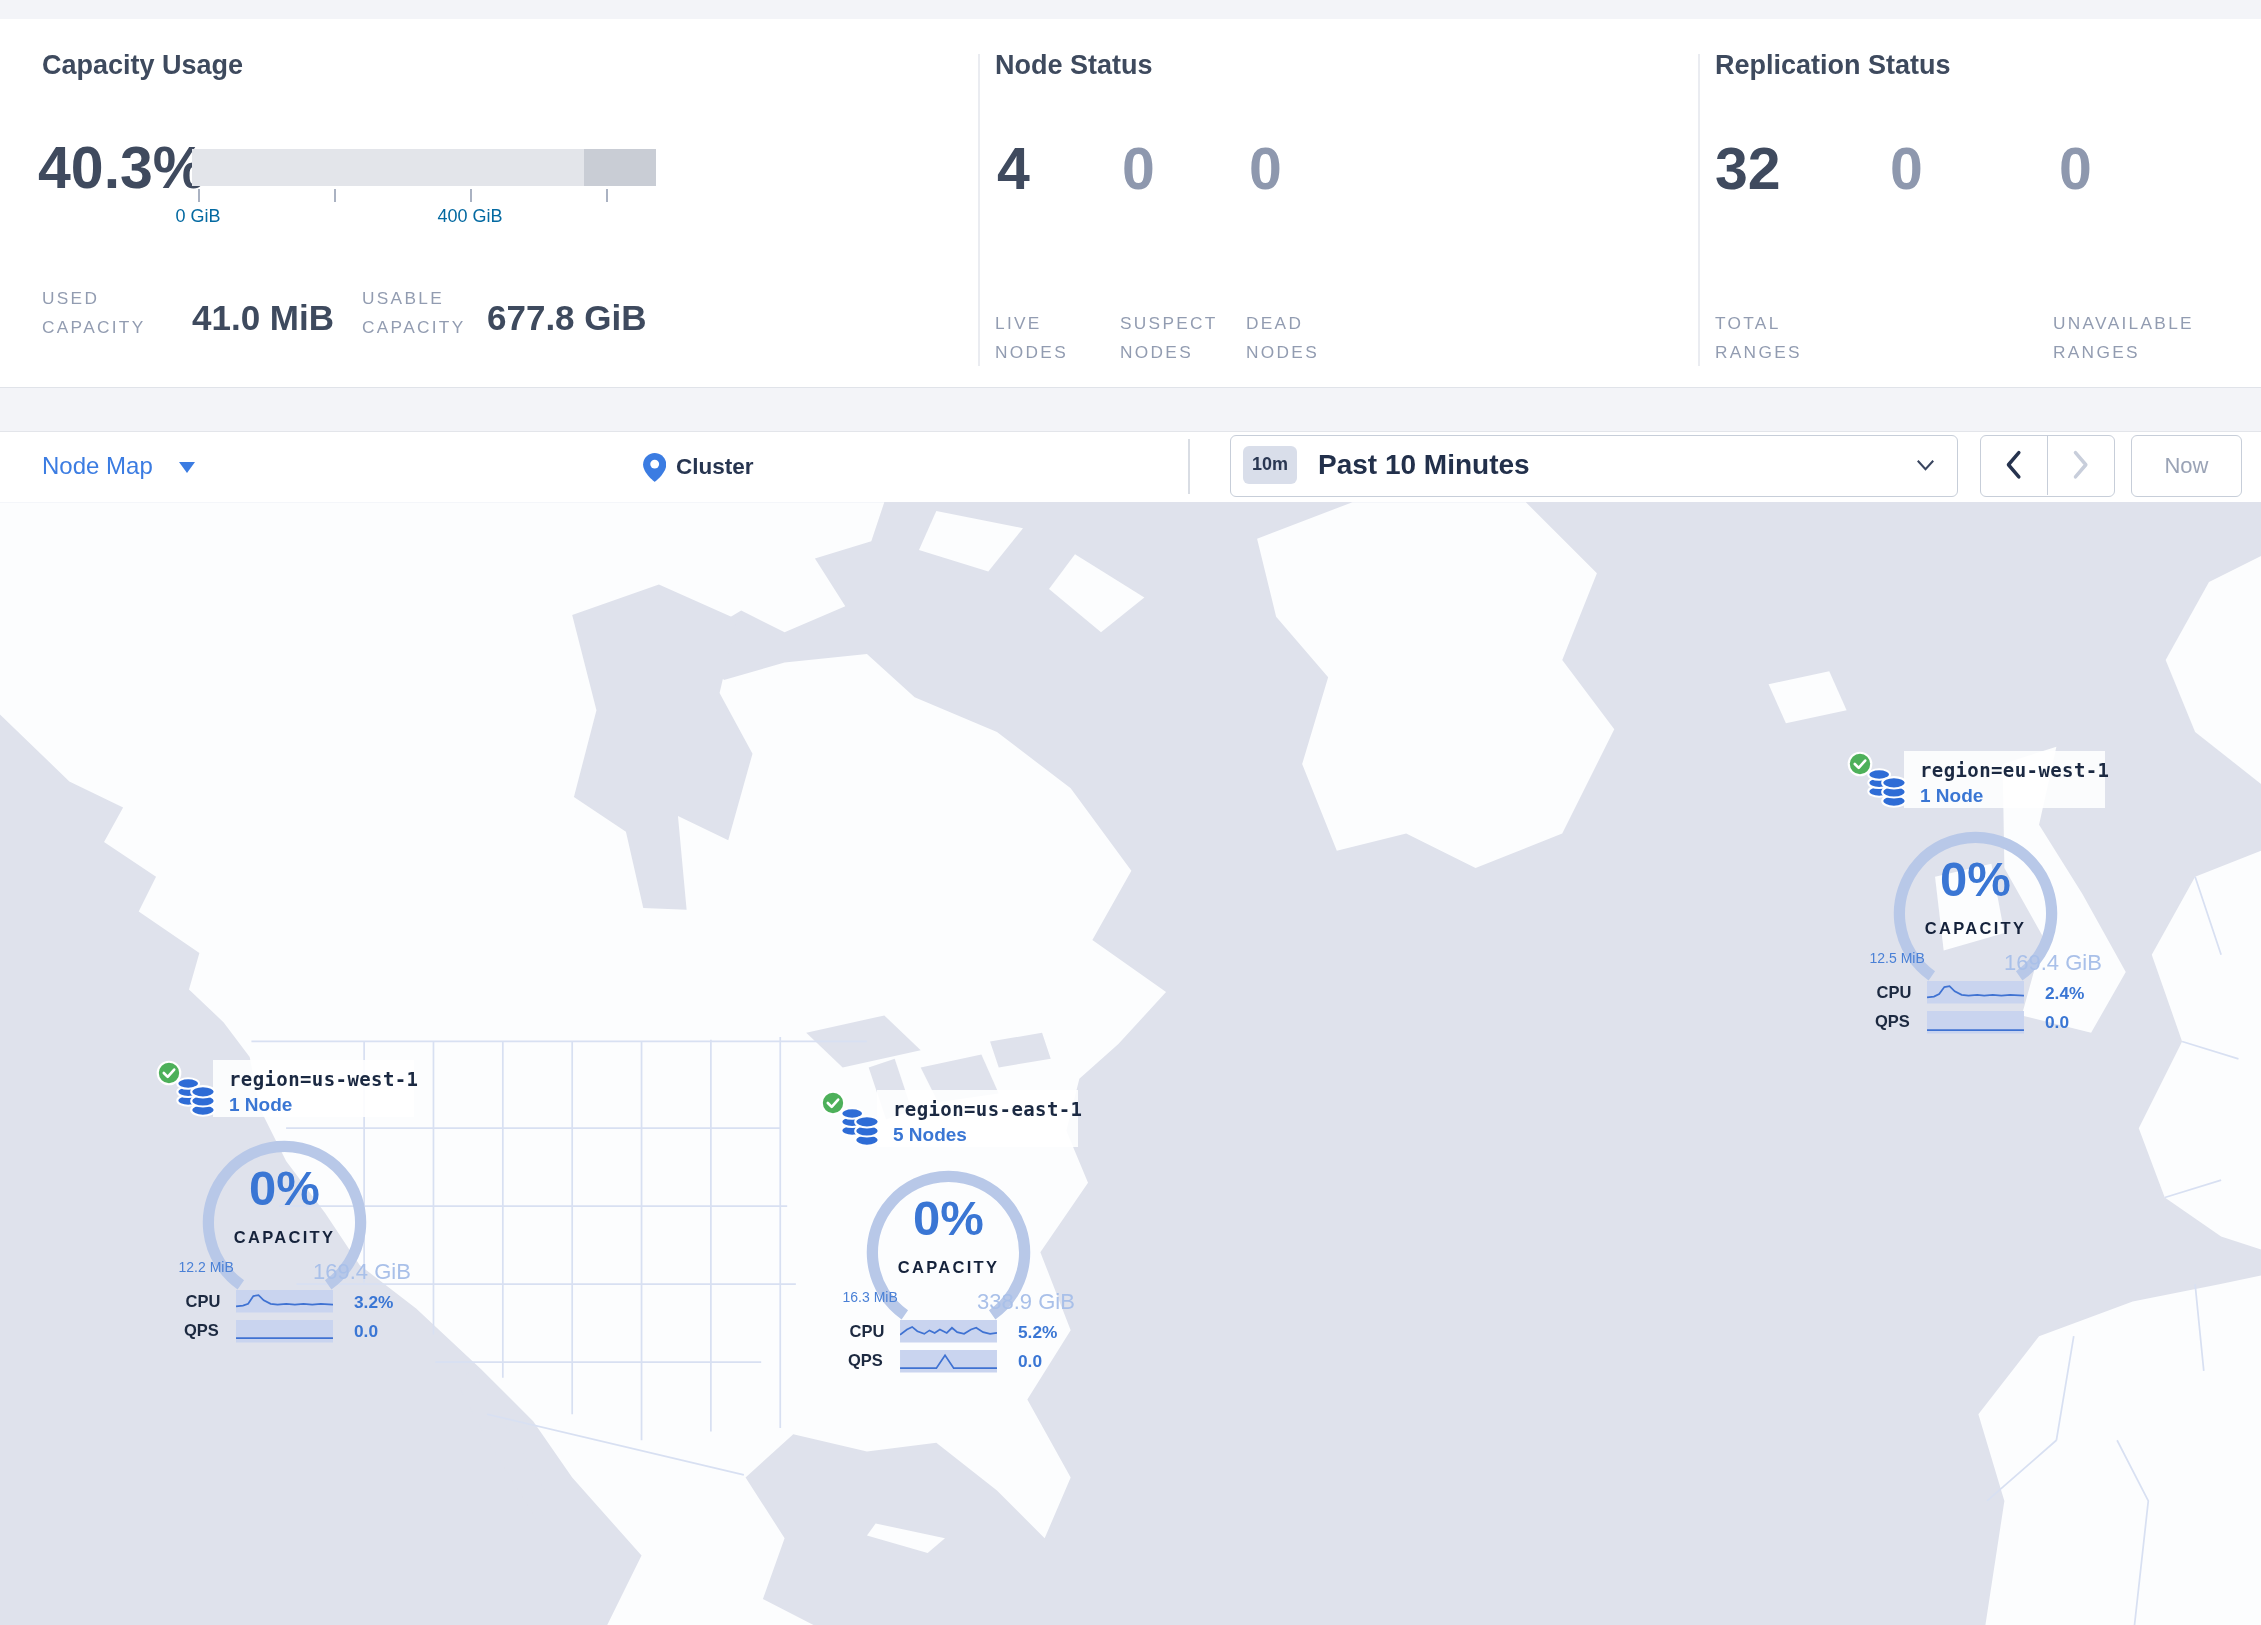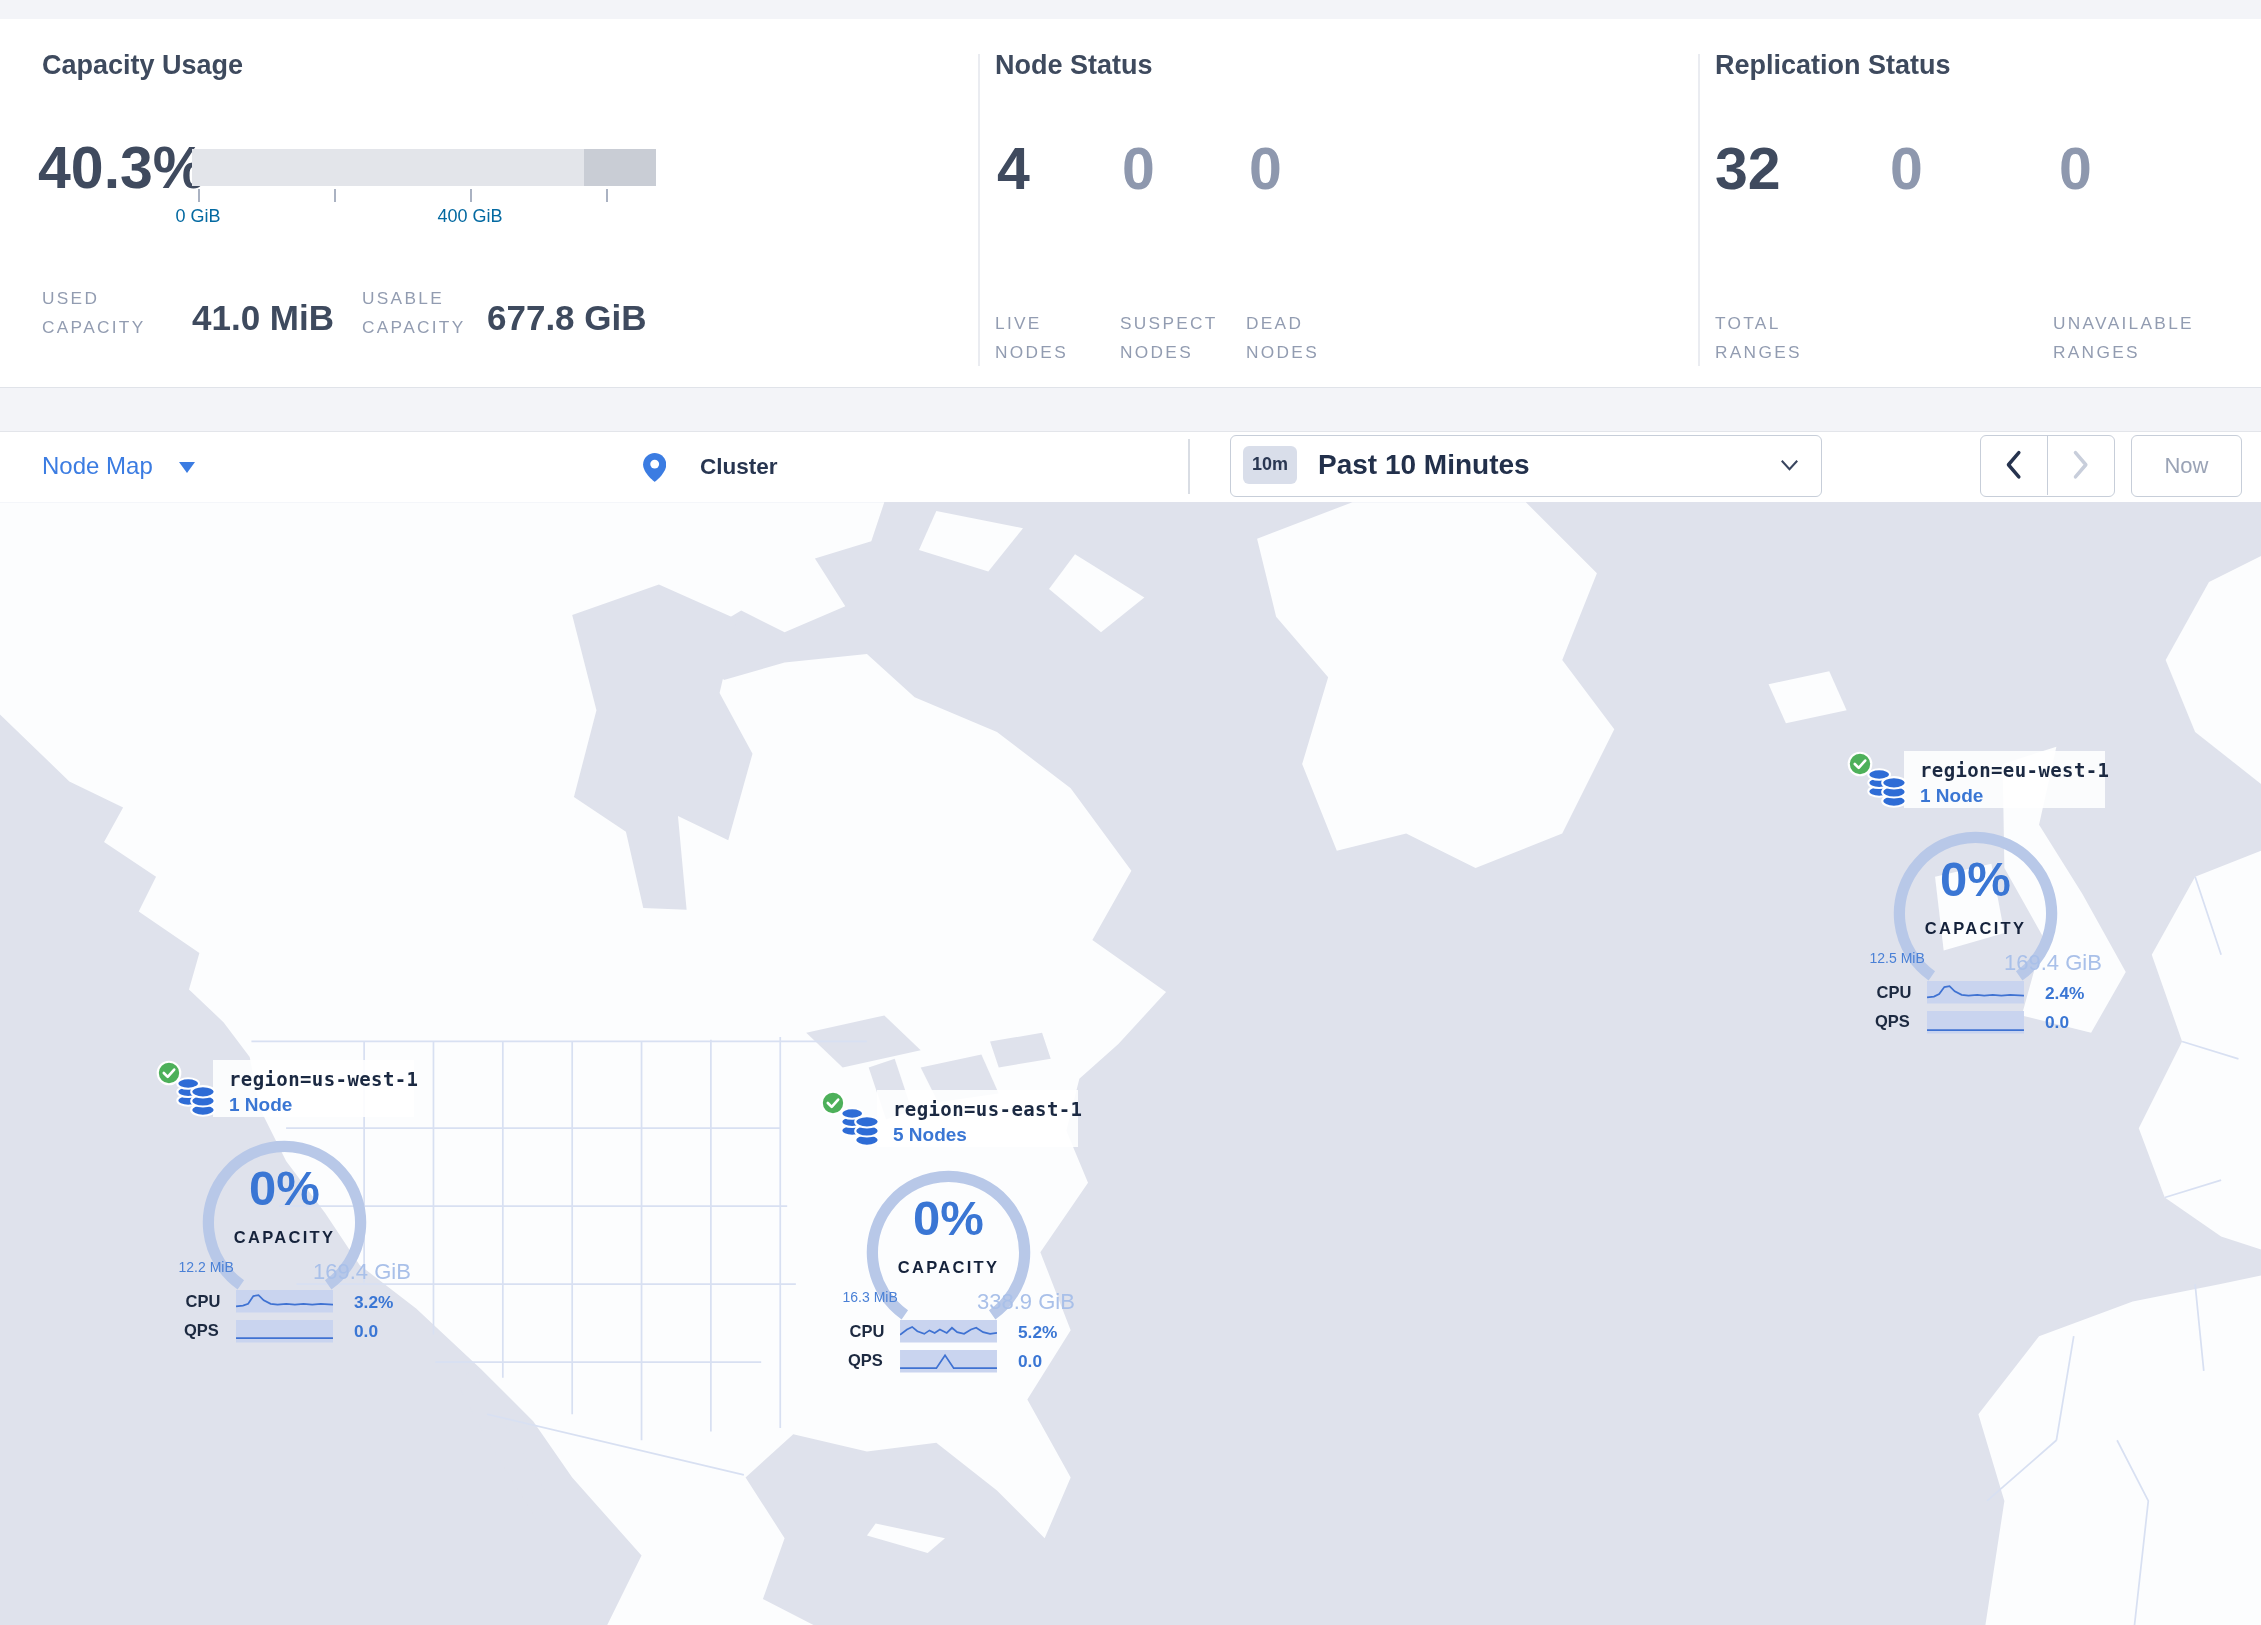--- a/index.html
+++ b/index.html
@@ -26,22 +26,22 @@
 
   
   .toolbar{position:absolute;left:0;top:431px;width:2261px;height:71px;background:#fff;
            border-top:0.9px solid #e3e5ea;border-bottom:0.9px solid #d6dae2;}
   .nodemap-label{position:absolute;left:42px;top:20px;font-size:24px;color:#3b7ce2;}
   .tri-down{position:absolute;left:179px;top:30px;width:0;height:0;
             border-left:8.7px solid transparent;border-right:8.7px solid transparent;
             border-top:11.3px solid #3b7ce2;}
   .tb-divider{position:absolute;left:1188px;top:7px;width:1.7px;height:55px;background:#d9dde4;}
   .crumb-pin{position:absolute;left:643px;top:21px;}
-  .crumb-text{position:absolute;left:676px;top:22px;font-size:22.5px;font-weight:600;color:#273550;margin-left:24px;}
-  .time-box{position:absolute;left:1230px;top:2.6px;width:592px;height:62px;background:#fff;
+  .crumb-text{position:absolute;left:676px;top:22px;font-size:22.5px;font-weight:600;color:#273550;}
+  .time-box{position:absolute;left:1230px;top:2.6px;width:728px;height:62px;background:#fff;
             border:1.7px solid #c7ced9;border-radius:6px;box-sizing:border-box;}
   .time-badge{position:absolute;left:12px;top:10.4px;width:54px;height:38px;background:#d9deea;
               border-radius:6px;font-size:18px;font-weight:700;color:#2a3752;
               display:flex;align-items:center;justify-content:center;}
   .time-label{position:absolute;left:75px;top:0;height:59px;display:flex;align-items:center;
               font-size:28px;font-weight:600;color:#22304b;margin-left:12px;}
   .time-chevron{position:absolute;right:22.5px;top:22.5px;}
   .arrow-box{position:absolute;left:1980px;top:2.6px;width:135px;height:62px;background:#fff;
              border:1.7px solid #c7ced9;border-radius:6px;box-sizing:border-box;}
   .arrow-half{position:absolute;top:0;width:66px;height:59px;display:flex;

